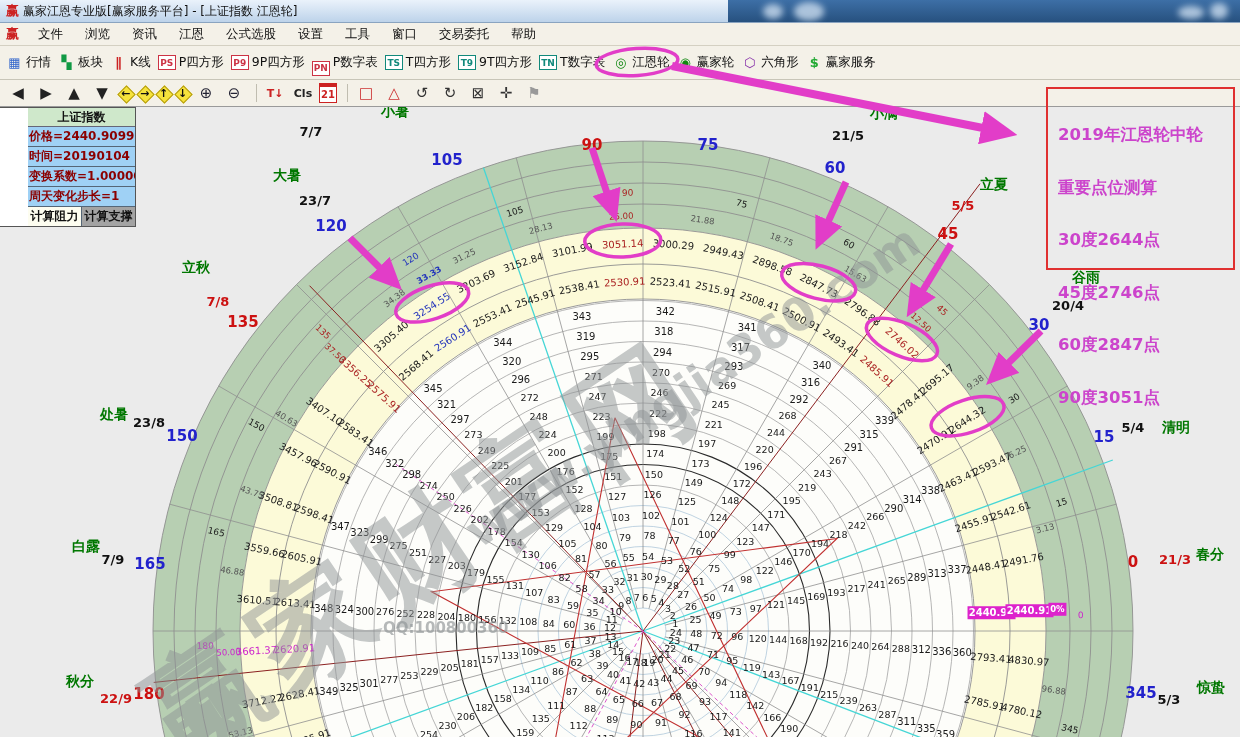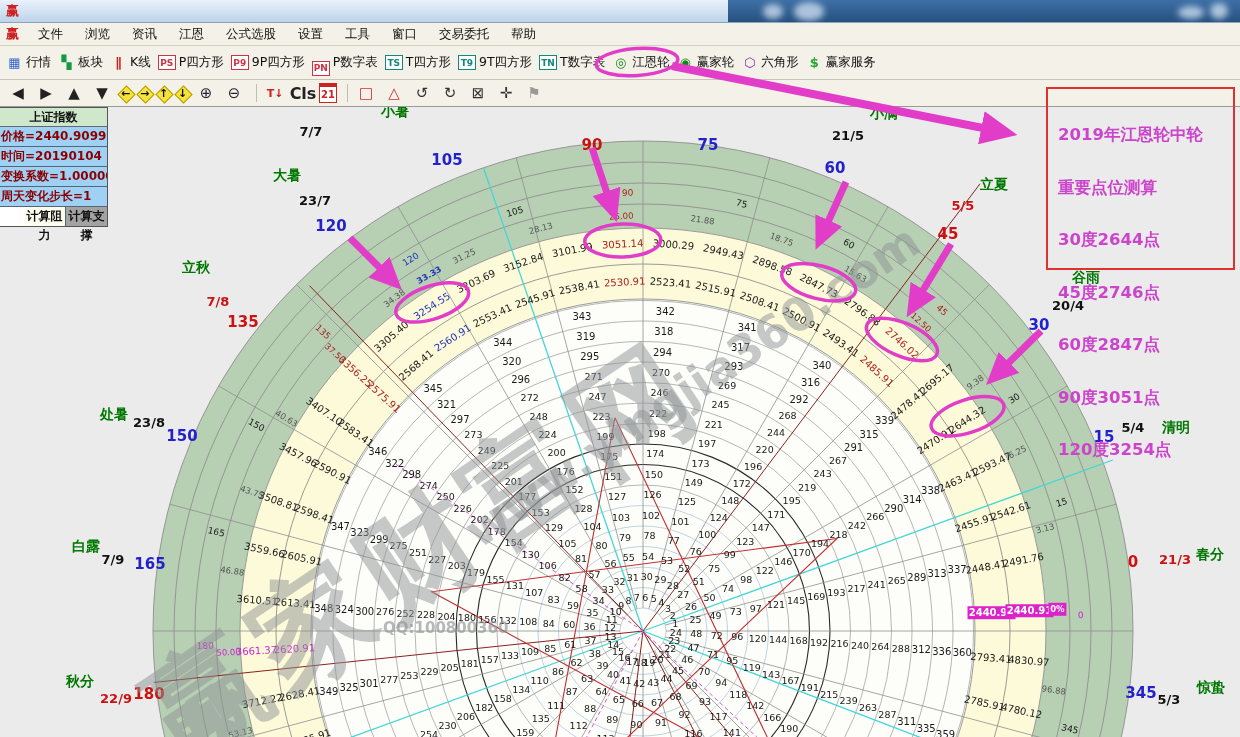--- a/index.html
+++ b/index.html
@@ -28,46 +28,47 @@
   .d-sep{width:1px;height:18px;background:#c0bdb0;margin:0 6px;}
   .diamond{position:relative;width:15px;height:15px;}
   .diamond::before{content:"";position:absolute;left:2px;top:2px;width:11px;height:11px;
     background:#f6e33c;border:1px solid #b39b10;transform:rotate(45deg);}
   .diamond span{position:relative;font-size:11px;font-weight:bold;color:#111;z-index:1;}
   
   #chart{position:relative;height:634px;background:#ebebeb;}
   #wheel{position:absolute;left:0;top:0;z-index:1;}
   
   #panel{position:absolute;left:0;top:0;width:107px;z-index:10;font-size:12px;font-weight:bold;
-    border:1px solid #555;border-left:none;background:#fff;}
+    border:1px solid #555;border-left:none;background:#fff;padding-left:28px;}
   #panel .hd{background:#cfe8cb;color:#111;text-align:center;height:18px;line-height:18px;
     border-bottom:1px solid #667;}
   #panel .row{background:#9fd1f5;color:#8b0000;height:19px;line-height:19px;padding-left:1px;
     border-bottom:1px solid #567;white-space:nowrap;overflow:hidden;}
-  #panel .btns{display:flex;height:19px;margin-left:24px;}
+  #panel .btns{display:flex;height:19px;}
   #panel .btns div{flex:1;text-align:center;line-height:19px;color:#111;cursor:default;}
   #btn-resist{background:#fdfdf0;border-right:1px solid #567;}
   #btn-support{background:#a3a3a3;}
   
   .wm{position:absolute;z-index:5;color:#8f9496;opacity:.5;font-weight:bold;pointer-events:none;
     white-space:nowrap;transform-origin:0 50%;}
   #wm-brand{left:158px;top:545px;font-size:118px;letter-spacing:10px;transform:rotate(-34deg);}
   #wm-url{left:470px;top:402px;font-size:46px;transform:rotate(-34deg);}
   #wm-qq{left:383px;top:512px;font-size:15px;opacity:.65;transform:none;}
   
   #anno-box{position:absolute;left:1046px;top:87px;width:189px;height:183px;z-index:25;
     border:2px solid #e03030;padding:6px 0 0 10px;box-sizing:border-box;}
   #anno-box div{color:#cc44cc;font-size:16.5px;font-weight:bold;line-height:24.5px;white-space:nowrap;margin-top:28px;}
   #anno-svg{position:absolute;left:0;top:0;z-index:30;pointer-events:none;}
 </style>
 </head>
 <body>
 
 <div id="titlebar">
   <span class="logo">赢</span>
+  <span>赢家江恩专业版[赢家服务平台] - [上证指数 江恩轮]</span>
   <div id="titlebar-right">
     <div class="blob" style="left:35px;top:4px;width:20px;height:15px;"></div>
     <div class="blob" style="left:66px;top:2px;width:30px;height:19px;"></div>
     <div class="blob" style="left:450px;top:6px;width:26px;height:13px;"></div>
     <div class="blob" style="left:482px;top:3px;width:18px;height:16px;"></div>
   </div>
 </div>
 <div id="menubar">
   <span class="logo">赢</span>
 <span class="menu-item">文件</span>
@@ -149,21 +150,21 @@
     <span class="d-ico diamond">
       <span>↑</span>
     </span>
     <span class="d-ico diamond">
       <span>↓</span>
     </span>
     <span class="d-ico" style="color: rgb(34, 34, 51);">⊕</span>
     <span class="d-ico" style="color: rgb(34, 34, 51);">⊖</span>
     <span class="d-sep"></span>
     <span class="d-ico" style="color: rgb(204, 34, 34); font-size: 11px; font-weight: bold;">T↓</span>
-    <span class="d-ico" style="color: rgb(34, 34, 34); font-size: 16px; font-weight: bold;">Cls</span>
+    <span class="d-ico" style="color: rgb(34, 34, 34); font-size: 11px; font-weight: bold;">Cls</span>
     <span class="d-ico" style="color: rgb(204, 34, 34); font-size: 10px; font-weight: bold; border-width: 4px 1px 1px; border-style: solid; border-color: rgb(204, 34, 34); border-image: initial; width: 16px; height: 15px; background: rgb(255, 255, 255);">21</span>
     <span class="d-sep"></span>
     <span class="d-ico" style="color: rgb(204, 51, 51);">□</span>
     <span class="d-ico" style="color: rgb(204, 51, 51);">△</span>
     <span class="d-ico" style="color: rgb(51, 51, 51);">↺</span>
     <span class="d-ico" style="color: rgb(51, 51, 51);">↻</span>
     <span class="d-ico" style="color: rgb(51, 51, 51);">⊠</span>
     <span class="d-ico" style="color: rgb(51, 51, 51);">✛</span>
     <span class="d-ico" style="color: rgb(153, 153, 153);">⚑</span>
   </div>
@@ -808,21 +809,20 @@
   <div class="wm" id="wm-qq">QQ:100800360</div>
 </div>
 
 <div id="anno-box">
     <div>2019年江恩轮中轮</div>
     <div>重要点位测算</div>
     <div>30度2644点</div>
     <div>45度2746点</div>
     <div>60度2847点</div>
     <div>90度3051点</div>
-    <div>120度3254点</div>
   </div>
 <svg id="anno-svg" width="1240" height="737">
   <defs>
     <marker id="ah" markerWidth="4.6" markerHeight="4.2" refX="3.4" refY="2.1" orient="auto">
       <path d="M0,0 L4.6,2.1 L0,4.2 Z" fill="#e23dc8"></path>
     </marker>
   </defs>
 <ellipse cx="967.5655097948791" cy="416.22469344918454" rx="38" ry="16.5" fill="none" stroke="#e23dc8" stroke-width="3.5" transform="rotate(-18.150000000000002 967.5655097948791 416.22469344918454)"></ellipse>
     <ellipse cx="901.9535446608782" cy="339.4029525402484" rx="38" ry="16.5" fill="none" stroke="#e23dc8" stroke-width="3.5" transform="rotate(23.1 901.9535446608782 339.4029525402484)"></ellipse>
     <ellipse cx="818.6943233992047" cy="282.18047513910165" rx="38" ry="16.5" fill="none" stroke="#e23dc8" stroke-width="3.5" transform="rotate(14.850000000000001 818.6943233992047 282.18047513910165)"></ellipse>

